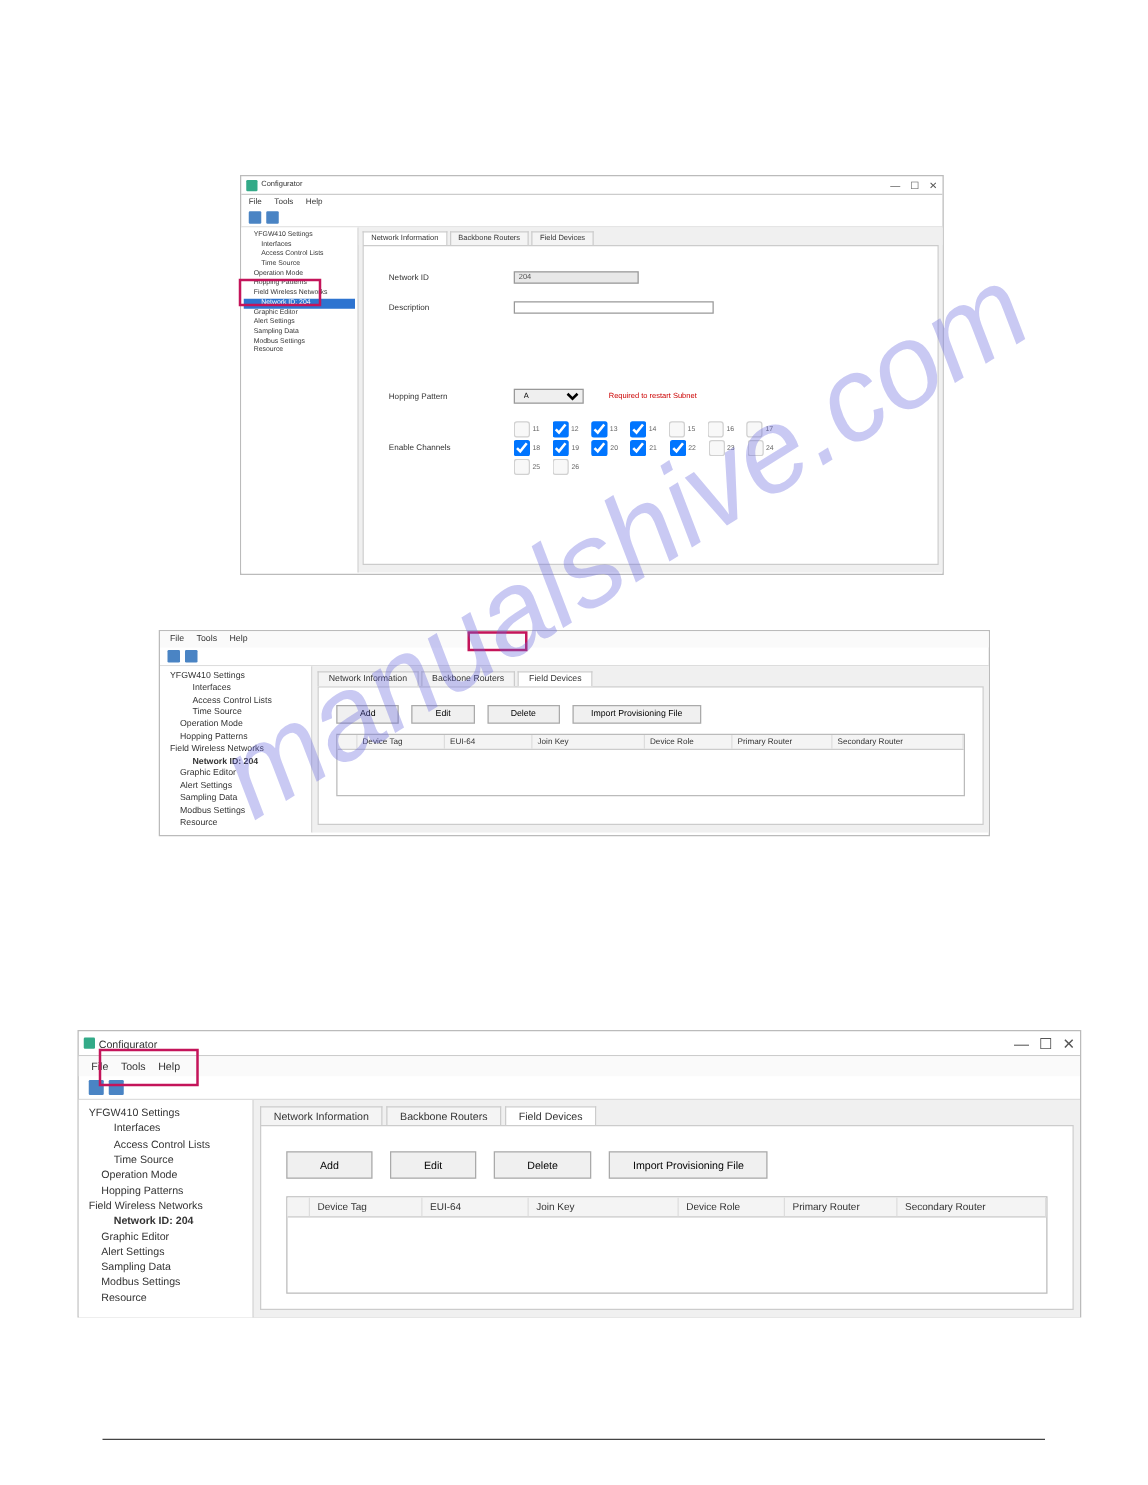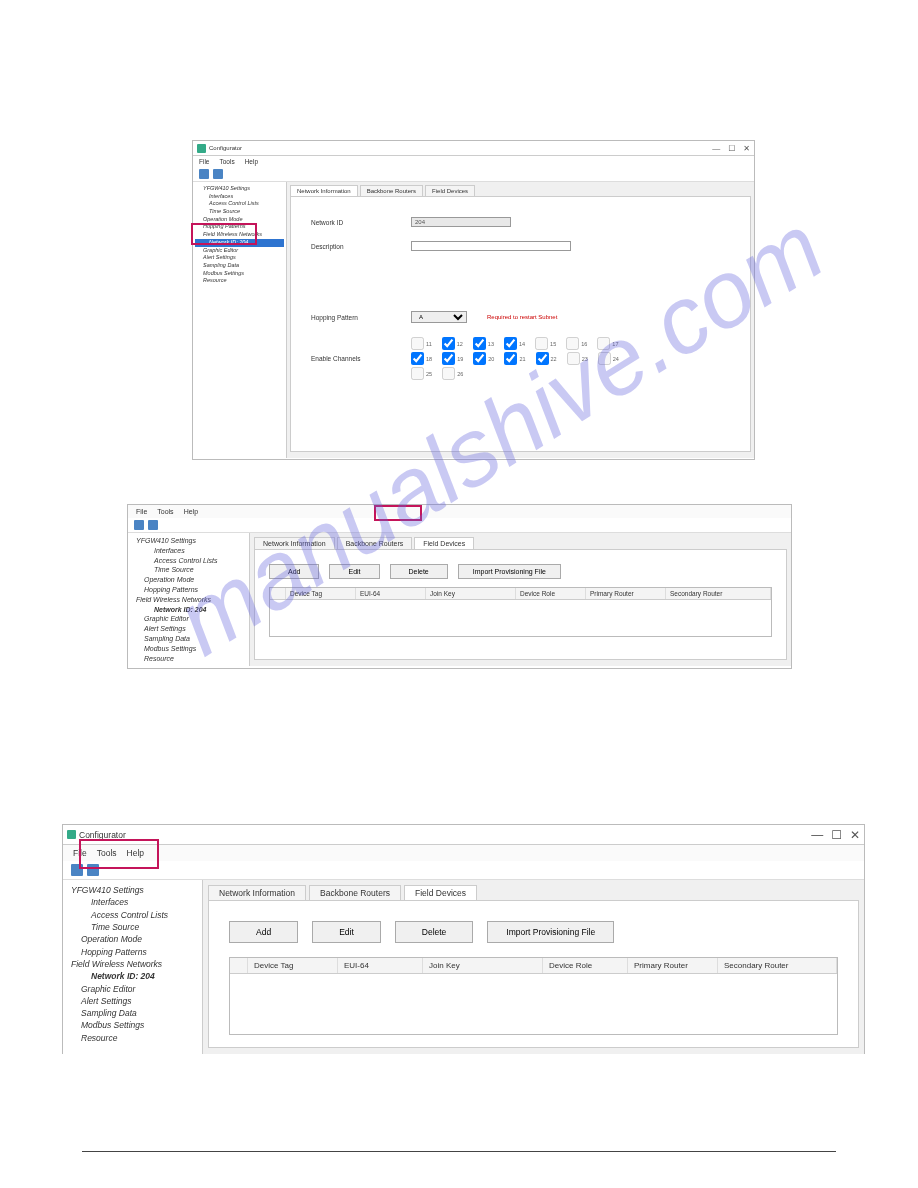--- a/index.html
+++ b/index.html
@@ -34,21 +34,21 @@
 .s1 { left: 192px; top: 140px; width: 563px; height: 320px; font-size: 6px; }
 .titlebar { display:flex; justify-content:space-between; align-items:center; height:15px; padding:0 4px; border-bottom:1px solid #ccc; }
 .titlebar .left { display:flex; align-items:center; gap:3px; }
 .titlebar .icon { width:9px; height:9px; background:#3a8; border-radius:1px; }
 .winbtns { display:flex; gap:8px; }
 .winbtn { font-size:8px; color:#555; cursor:default; }
 .menubar { display:flex; gap:10px; padding:2px 6px; font-size:6.5px; color:#333; }
 .iconbar { display:flex; gap:4px; padding:2px 6px; border-bottom:1px solid #ddd; }
 .iconbar .ico { width:10px; height:10px; background:#4a84c4; border-radius:1px; }
 .body { display:flex; height: calc(100% - 42px); }
-.tree { width:94px; border-right:1px solid #ccc; padding:3px 2px; background:#fff; font-size:5.5px; line-height:1.4; color:#333;font-style:italic; }
+.tree { width:94px; border-right:1px solid #ccc; padding:3px 2px; background:#fff; font-size:5.5px; line-height:1.4; color:#333; }
 .tree .item { padding-left:8px; white-space:nowrap; }
 .tree .item.sub { padding-left:14px; }
 .tree .item.sel { background:#2e74d0; color:#fff; }
 .highlight-box { position:absolute; border:2px solid #c4145a; z-index:50; pointer-events:none; }
 .main1 { flex:1; background:#f0f0f0; padding:0; }
 .tabs1 { display:flex; gap:2px; padding:3px 3px 0 3px; background:#f0f0f0; font-size:6px; }
 .tabs1 .tab { padding:2px 6px; background:#f4f4f4; border:1px solid #ccc; border-bottom:none; }
 .tabs1 .tab.active { background:#fff; }
 .form1 { background:#fff; margin:0 3px 3px 3px; height:calc(100% - 20px); padding:20px 20px; font-size:6.5px; border:1px solid #ccc; }
 .form1 .row { display:flex; align-items:center; margin-bottom:14px; }

